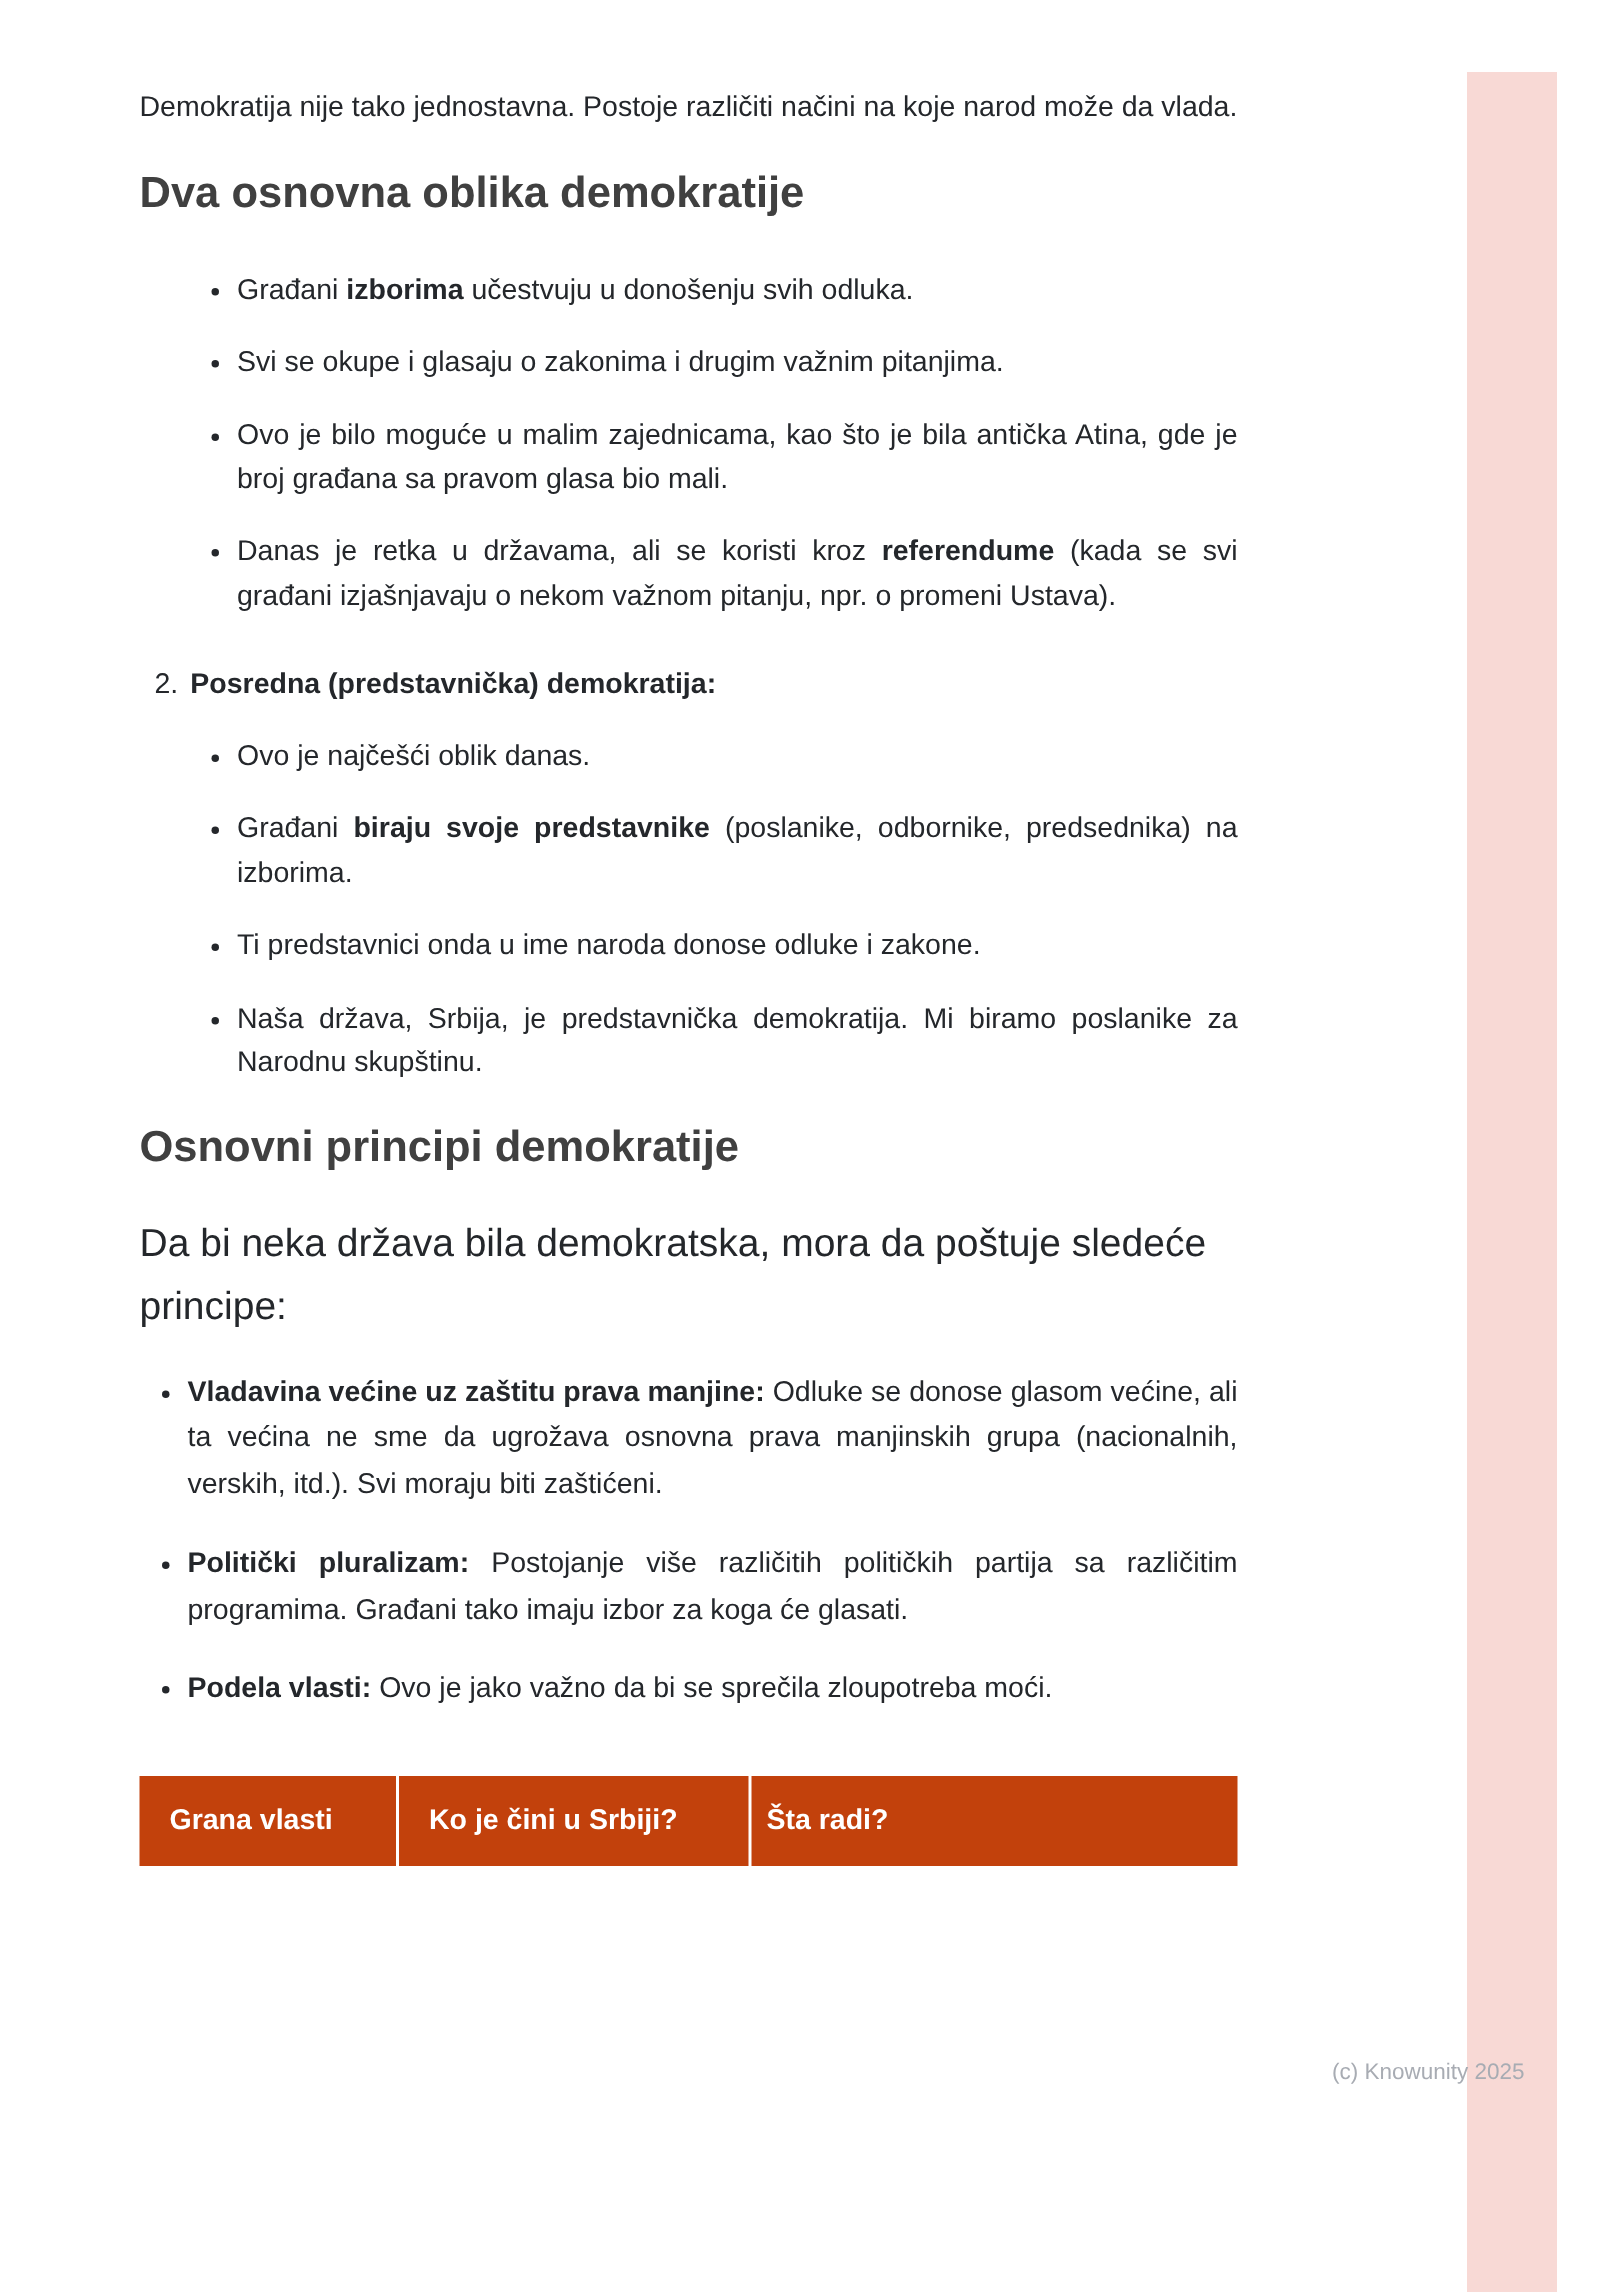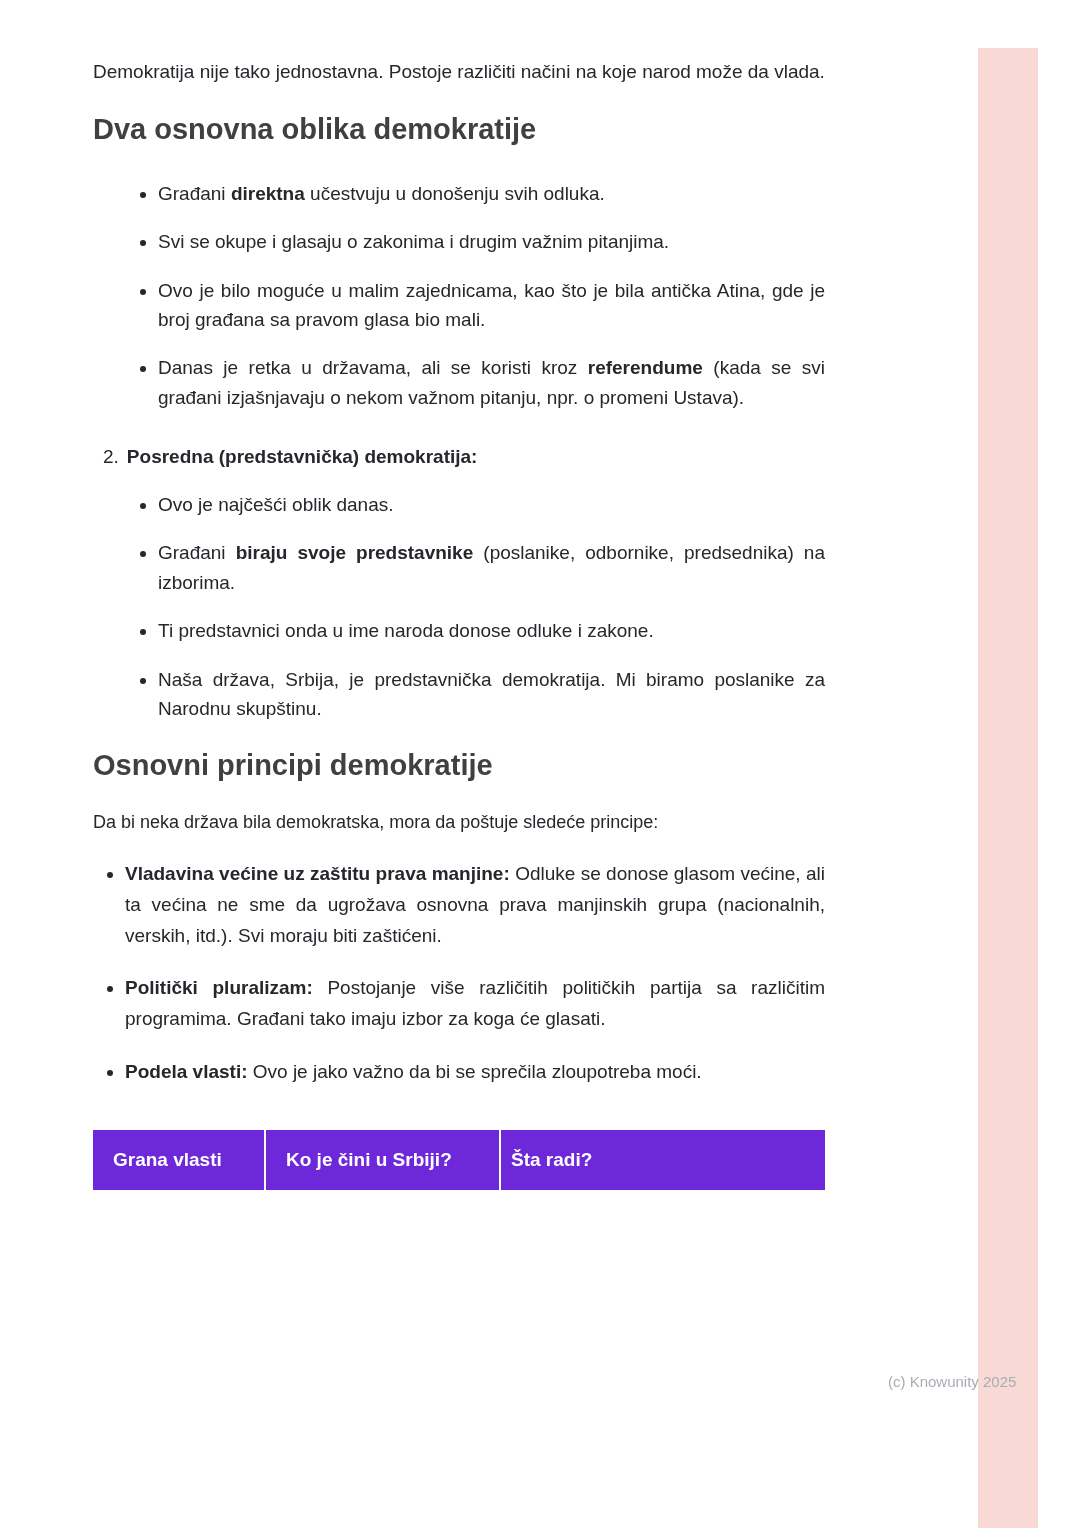--- a/index.html
+++ b/index.html
@@ -12,29 +12,29 @@
   .content{position:absolute;left:93px;top:0;width:732px;}
   .intro{margin:56px 0 0 0;font-size:19px;line-height:1.68;text-align:justify;}
   .section-title{margin:24px 0 0 0;color:#404040;font-size:29px;line-height:1.2;font-weight:700;}
   .numbered-list{list-style:none;margin:0;padding:0;}
   .numbered-item{margin-top:32px;}
   .num-head{padding-left:10px;font-size:19px;line-height:1.4;}
   .num{margin-right:8px;}
   .num-title{font-weight:700;}
   ul.bullets{list-style:disc;margin:4px 0 0 0;padding-left:65px;}
   ul.bullets li{margin-top:19px;font-size:19px;line-height:1.55;text-align:justify;}
-  .lead{margin:26px 0 0 0;font-size:18px;line-height:1.6;}
+  .lead{margin:26px 0 0 0;font-size:26px;line-height:1.6;}
   ul.principles{list-style:disc;margin:8px 0 0 0;padding-left:32px;}
   ul.principles li{margin-top:22px;font-size:19px;line-height:1.62;text-align:justify;}
   .gov-table{margin-top:42px;border-collapse:collapse;width:732px;table-layout:fixed;}
   .gov-table col.c1{width:172px;}
   .gov-table col.c2{width:235px;}
   .gov-table col.c3{width:325px;}
   .gov-table th{
-    background:#6d28d9;color:#ffffff;font-size:19px;font-weight:700;
+    background:#c2410c;color:#ffffff;font-size:19px;font-weight:700;
     text-align:left;padding:19px 20px;border-right:2px solid #ffffff;
   }
   .gov-table th:last-child{border-right:none;padding-left:10px;}
   .gov-table td{
     font-size:19px;line-height:1.5;padding:22px 20px;
     border:1px solid #e9ebee;vertical-align:middle;background:#ffffff;
   }
   .gov-table tr.alt td{background:#f8fafb;}
   .gov-table td.branch{font-weight:700;}
   .footer-note{position:absolute;left:888px;top:1373px;font-size:15px;color:#a8acb3;}
@@ -48,21 +48,21 @@
 <main class="content">
 
   <p class="intro">Demokratija nije tako jednostavna. Postoje različiti načini na koje narod može da vlada.</p>
 
   <h2 class="section-title">Dva osnovna oblika demokratije</h2>
 
   <ol class="numbered-list">
 
     <li class="numbered-item">
       <ul class="bullets">
-        <li><span>Građani </span><strong>direktna</strong><span> učestvuju u donošenju svih odluka.</span></li>
+        <li><span>Građani </span><strong>izborima</strong><span> učestvuju u donošenju svih odluka.</span></li>
         <li><span>Svi se okupe i glasaju o zakonima i drugim važnim pitanjima.</span><strong></strong><span></span></li>
         <li><span>Ovo je bilo moguće u malim zajednicama, kao što je bila antička Atina, gde je broj građana sa pravom glasa bio mali.</span><strong></strong><span></span></li>
         <li><span>Danas je retka u državama, ali se koristi kroz </span><strong>referendume</strong><span> (kada se svi građani izjašnjavaju o nekom važnom pitanju, npr. o promeni Ustava).</span></li>
       </ul>
     </li>
 
     <li class="numbered-item">
       <div class="num-head">
         <span class="num">2.</span><span class="num-title">Posredna (predstavnička) demokratija:</span>
       </div>

